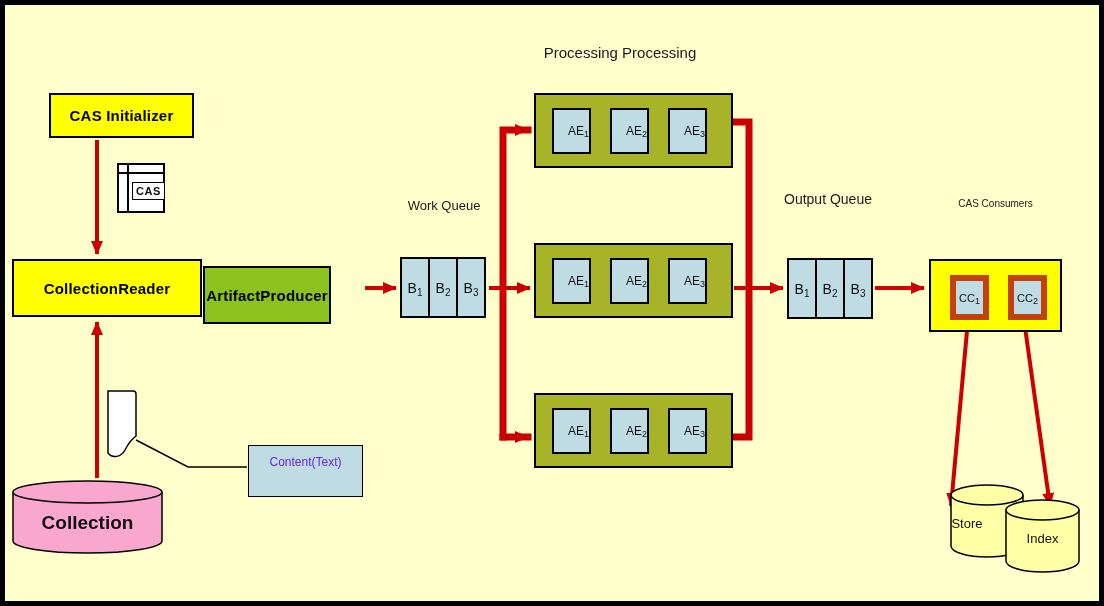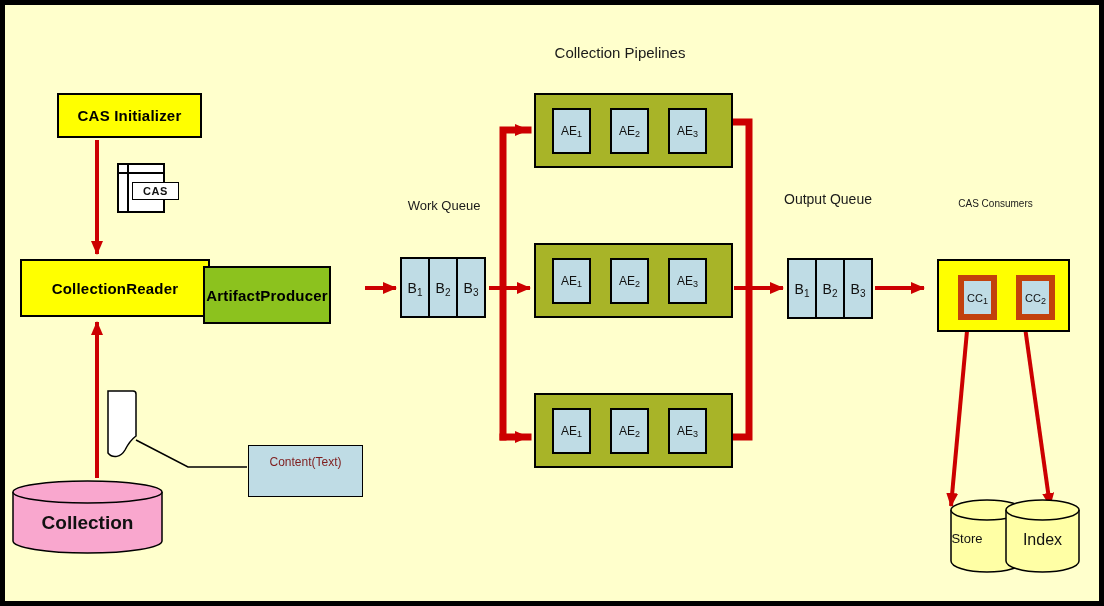--- a/index.html
+++ b/index.html
@@ -2,48 +2,48 @@
 <html><head>
 <meta charset="utf-8">
 <style>
   html,body{margin:0;padding:0;background:#fff;}
   .stage{position:relative;width:1104px;height:606px;background:#FFFFCC;
          font-family:"Liberation Sans",sans-serif;overflow:hidden;}
   .frame{position:absolute;inset:0;border:5px solid #000;pointer-events:none;z-index:9;}
   .overlay{position:absolute;left:0;top:0;z-index:1;}
   .node{position:absolute;box-sizing:border-box;border:2px solid #000;
         display:flex;align-items:center;justify-content:center;z-index:2;}
-  .yellow{background:#FFFF00;margin-left:8px;}
+  .yellow{background:#FFFF00;}
   .boldlbl{font-weight:bold;font-size:15px;color:#000;letter-spacing:0.2px;}
   .producer{background:#8CC21E;}
   .pipeline{background:#A8B428;justify-content:flex-start;padding-left:16px;gap:19px;}
   .ae{width:39px;height:46px;background:#BFDCE5;border:2px solid #000;box-sizing:border-box;
-      display:flex;align-items:center;justify-content:center;font-size:12px;color:#111;}
+      display:flex;align-items:center;justify-content:flex-end;font-size:12px;color:#111;}
   .queue{position:absolute;display:flex;z-index:2;}
   .cell{width:30px;height:61px;background:#BFDCE5;border:2px solid #000;box-sizing:border-box;
         display:flex;align-items:center;justify-content:center;font-size:14px;color:#111;}
   .cell + .cell{margin-left:-2px;}
   .sub{font-size:9px;align-self:center;margin-top:7px;}
   .cell .sub{font-size:10px;margin-top:9px;}
   .lbl{position:absolute;z-index:2;color:#1a1a1a;text-align:center;}
   .cc{position:absolute;background:#BFDCE5;border:6px solid #c2410c;box-sizing:border-box;
       display:flex;align-items:center;justify-content:center;font-size:11px;color:#111;
       width:39px;height:45px;top:14px;}
   .cyl{position:absolute;z-index:2;}
   .cyl-label{position:absolute;left:0;right:0;text-align:center;color:#111;}
   .cas-icon{position:absolute;left:117px;top:163px;width:48px;height:50px;background:#fff;
             border:2px solid #000;box-sizing:border-box;z-index:2;}
   .cas-v{position:absolute;left:8px;top:0;bottom:0;width:2px;background:#000;}
   .cas-h{position:absolute;top:7px;left:0;right:0;height:2px;background:#000;}
-  .cas-chip{position:absolute;left:13px;top:17px;border:1px solid #000;padding:2px 10px;
+  .cas-chip{position:absolute;left:13px;top:17px;border:1px solid #000;padding:2px 3px;
             font-size:11px;font-weight:bold;color:#111;background:#fff;letter-spacing:0.5px;}
   .content-box{position:absolute;left:248px;top:445px;width:115px;height:52px;background:#BFDCE5;
                border:1.5px solid #000;box-sizing:border-box;z-index:2;
                display:flex;justify-content:center;align-items:flex-start;padding-top:9px;
-               font-size:12px;color:#7f1d1d;}
+               font-size:12px;color:#6d28d9;}
 </style>
 </head>
 <body>
 
 <div class="stage">
 
   <svg class="overlay" width="1104" height="606" viewBox="0 0 1104 606">
     <defs>
       <marker id="arr" markerWidth="15" markerHeight="13" refX="13" refY="6" orient="auto" markerUnits="userSpaceOnUse">
         <path d="M0,0 L14,6 L0,12 Z" fill="#CC0000"></path>
@@ -72,21 +72,21 @@
 
     <path d="M968,320 L951,506" stroke="#CC0000" stroke-width="4" fill="none" marker-end="url(#arr)"></path>
 
     <path d="M1024,320 L1050,506" stroke="#CC0000" stroke-width="4" fill="none" marker-end="url(#arr)"></path>
 
     <path d="M108,391 L133,391 Q136,391 136,394 L136,436 C132,439 128,444 125,450 C121,457 113,459 108,453 Z" fill="#FFFFFF" stroke="#000" stroke-width="1.5"></path>
 
     <path d="M136,440 L188,467 L247,467" stroke="#000" stroke-width="1.5" fill="none"></path>
   </svg>
 
-  <div class="lbl" style="left:520px;top:44px;width:200px;font-size:15px;">Collection Pipelines</div>
+  <div class="lbl" style="left:520px;top:44px;width:200px;font-size:15px;">Processing Processing</div>
   <div class="lbl" style="left:384px;top:198px;width:120px;font-size:13px;">Work Queue</div>
   <div class="lbl" style="left:768px;top:191px;width:120px;font-size:14px;">Output Queue</div>
   <div class="lbl" style="left:928px;top:198px;width:135px;font-size:10px;">CAS Consumers</div>
 
   <div class="node yellow boldlbl" style="left:49px;top:93px;width:145px;height:45px;">
     <span>CAS Initializer</span>
   </div>
 
   <div class="cas-icon">
     <div class="cas-v"></div>
@@ -193,30 +193,30 @@
   </div>
 
   <div class="cyl" style="left:12px;top:480px;width:151px;height:74px;">
     <svg width="151" height="74" viewBox="0 0 151 74">
       <path d="M1,12 L1,61 A74.5,12 0 0 0 150,61 L150,12" fill="#F9A7CE" stroke="#000" stroke-width="1.5"></path>
       <ellipse cx="75.5" cy="12" rx="74.5" ry="11" fill="#F9A7CE" stroke="#000" stroke-width="1.5"></ellipse>
     </svg>
     <span class="cyl-label" style="top:32px;font-size:19px;font-weight:bold;">Collection</span>
   </div>
 
-  <div class="cyl" style="left:910px;top:499px;width:74px;height:74px;padding-left:40px;">
+  <div class="cyl" style="left:910px;top:484px;width:74px;height:74px;padding-left:40px;">
     <svg width="74" height="74" viewBox="0 0 74 74">
       <path d="M1,11 L1,62 A36,11 0 0 0 73,62 L73,11" fill="#FFFFA5" stroke="#000" stroke-width="1.5"></path>
       <ellipse cx="37" cy="11" rx="36" ry="10" fill="#FFFFA5" stroke="#000" stroke-width="1.5"></ellipse>
     </svg>
     <span class="cyl-label" style="top:32px;font-size:13px;">Store</span>
   </div>
 
   <div class="cyl" style="left:1005px;top:499px;width:75px;height:74px;">
     <svg width="75" height="74" viewBox="0 0 75 74">
       <path d="M1,11 L1,62 A36.5,11 0 0 0 74,62 L74,11" fill="#FFFFA5" stroke="#000" stroke-width="1.5"></path>
       <ellipse cx="37.5" cy="11" rx="36.5" ry="10" fill="#FFFFA5" stroke="#000" stroke-width="1.5"></ellipse>
     </svg>
-    <span class="cyl-label" style="top:32px;font-size:16px;">Index</span>
+    <span class="cyl-label" style="top:32px;font-size:13px;">Index</span>
   </div>
 
   <div class="frame"></div>
 </div>
 
 </body></html>

